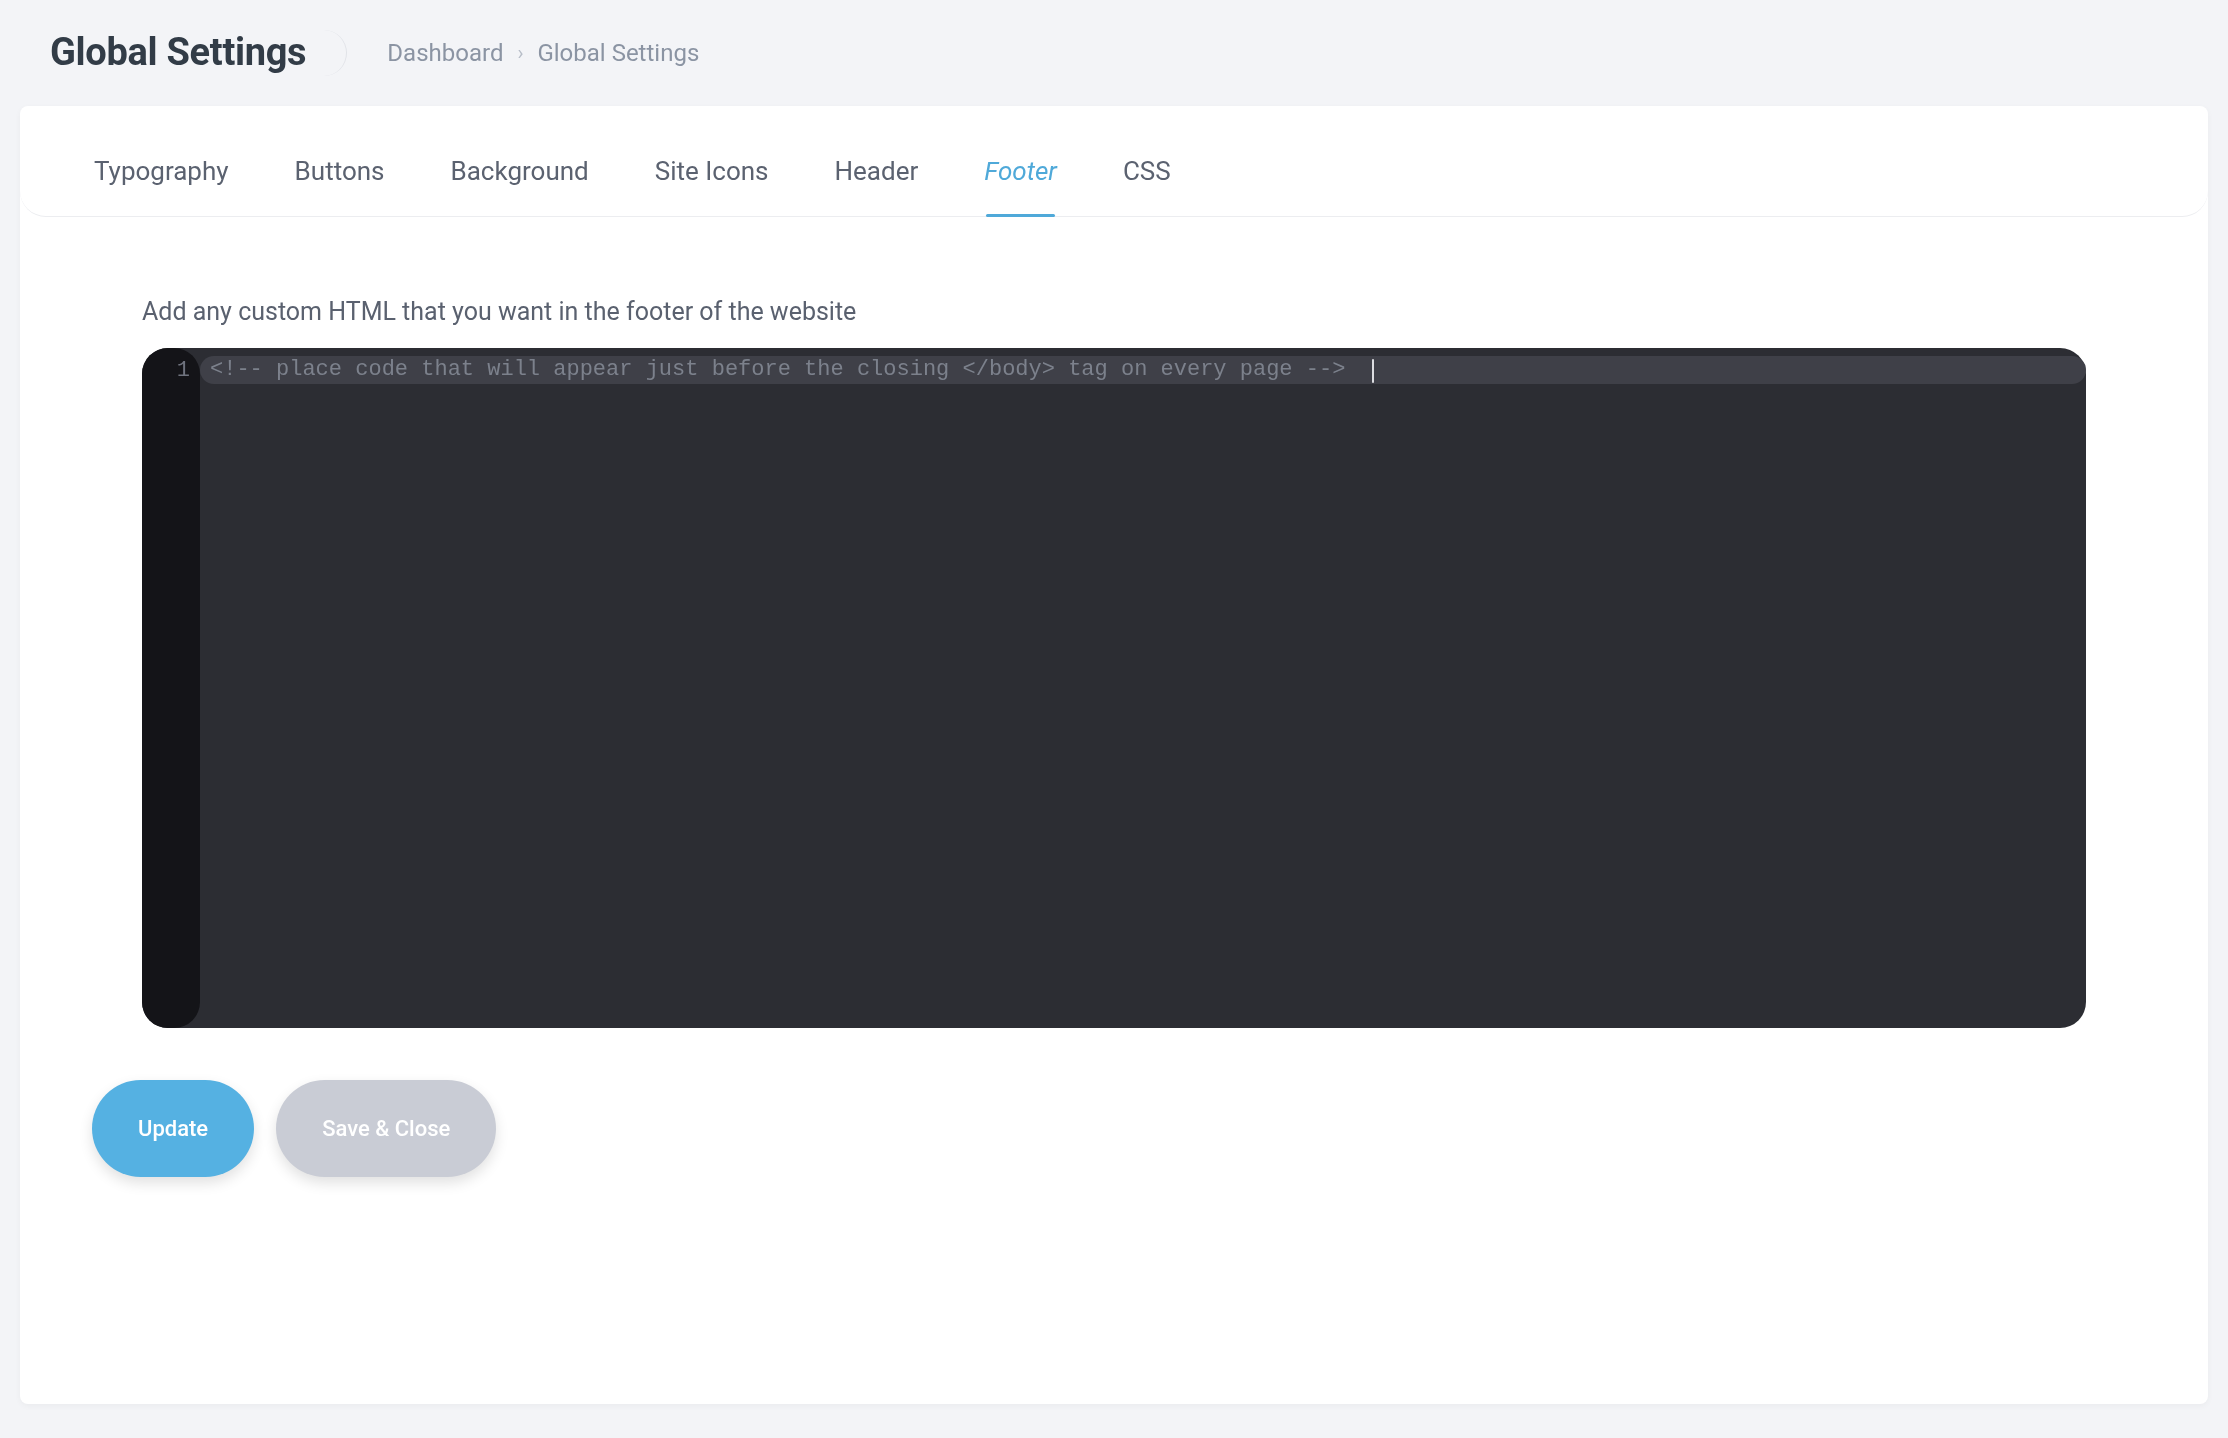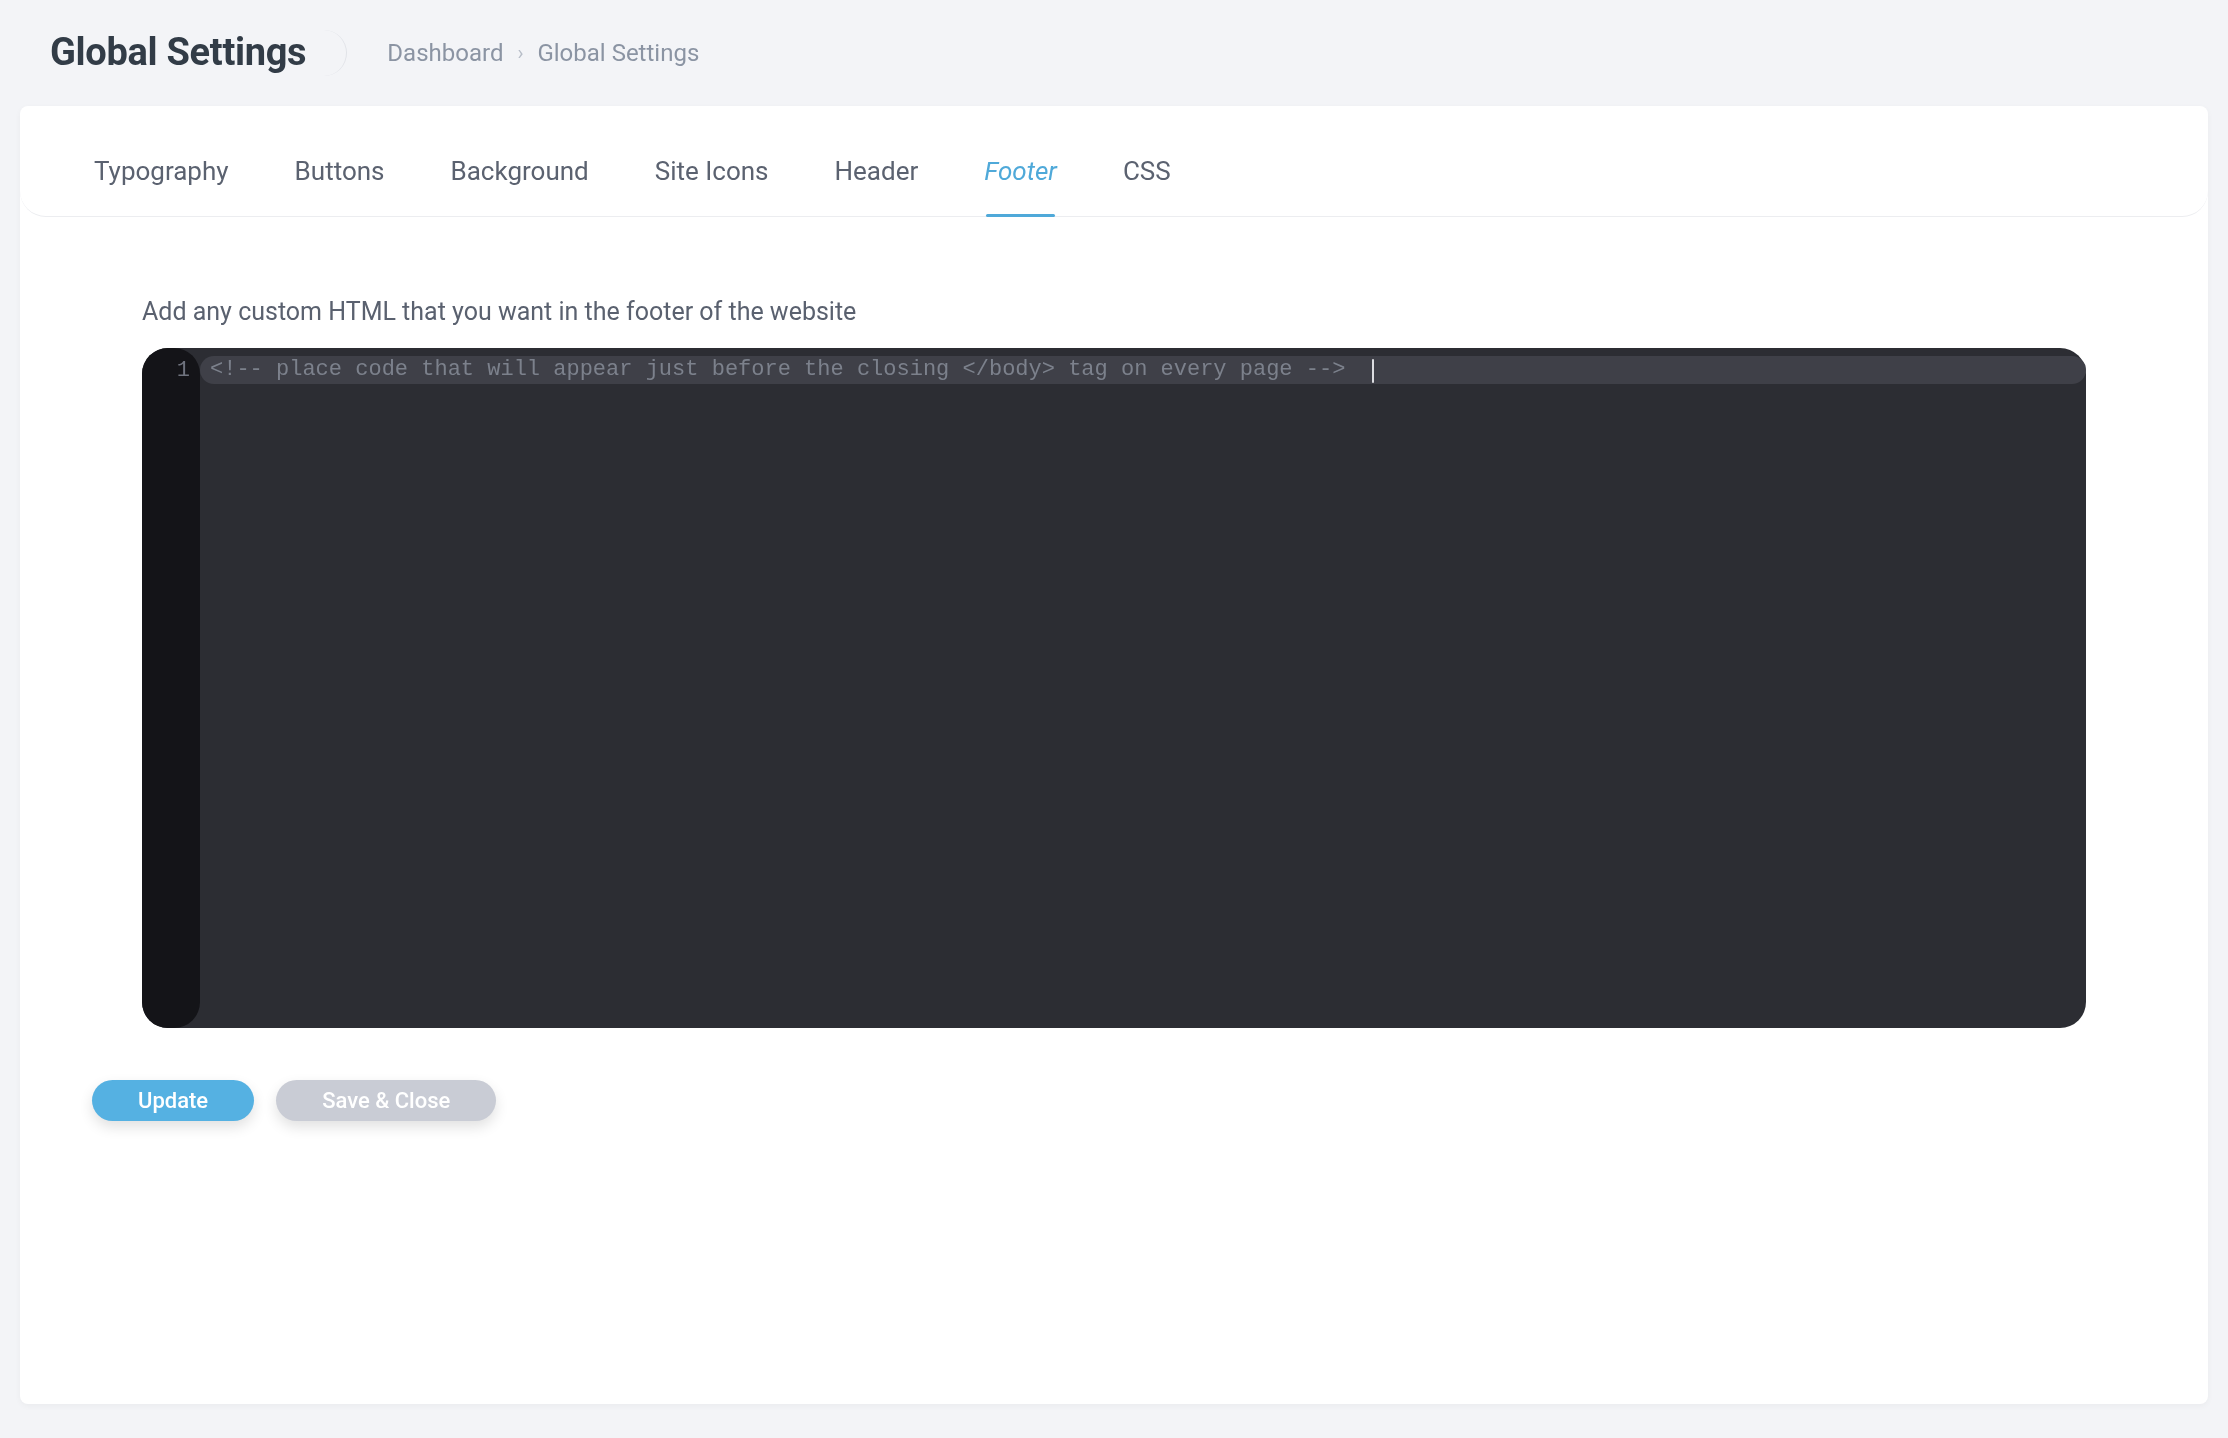--- a/index.html
+++ b/index.html
@@ -150,21 +150,21 @@
     .button-row {
       display: flex;
       gap: 22px;
       padding: 52px 72px 0 72px;
     }
     .btn {
       border: none;
       font: inherit;
       font-size: 22px;
       font-weight: 500;
-      padding: 8px 46px;
+      padding: 36px 46px;
       border-radius: 999px;
       cursor: pointer;
       box-shadow: 0 6px 14px rgba(0,0,0,0.12);
     }
     .btn-primary {
       background: #55b1e2;
       color: #ffffff;
     }
     .btn-secondary {
       background: #c9ccd5;

